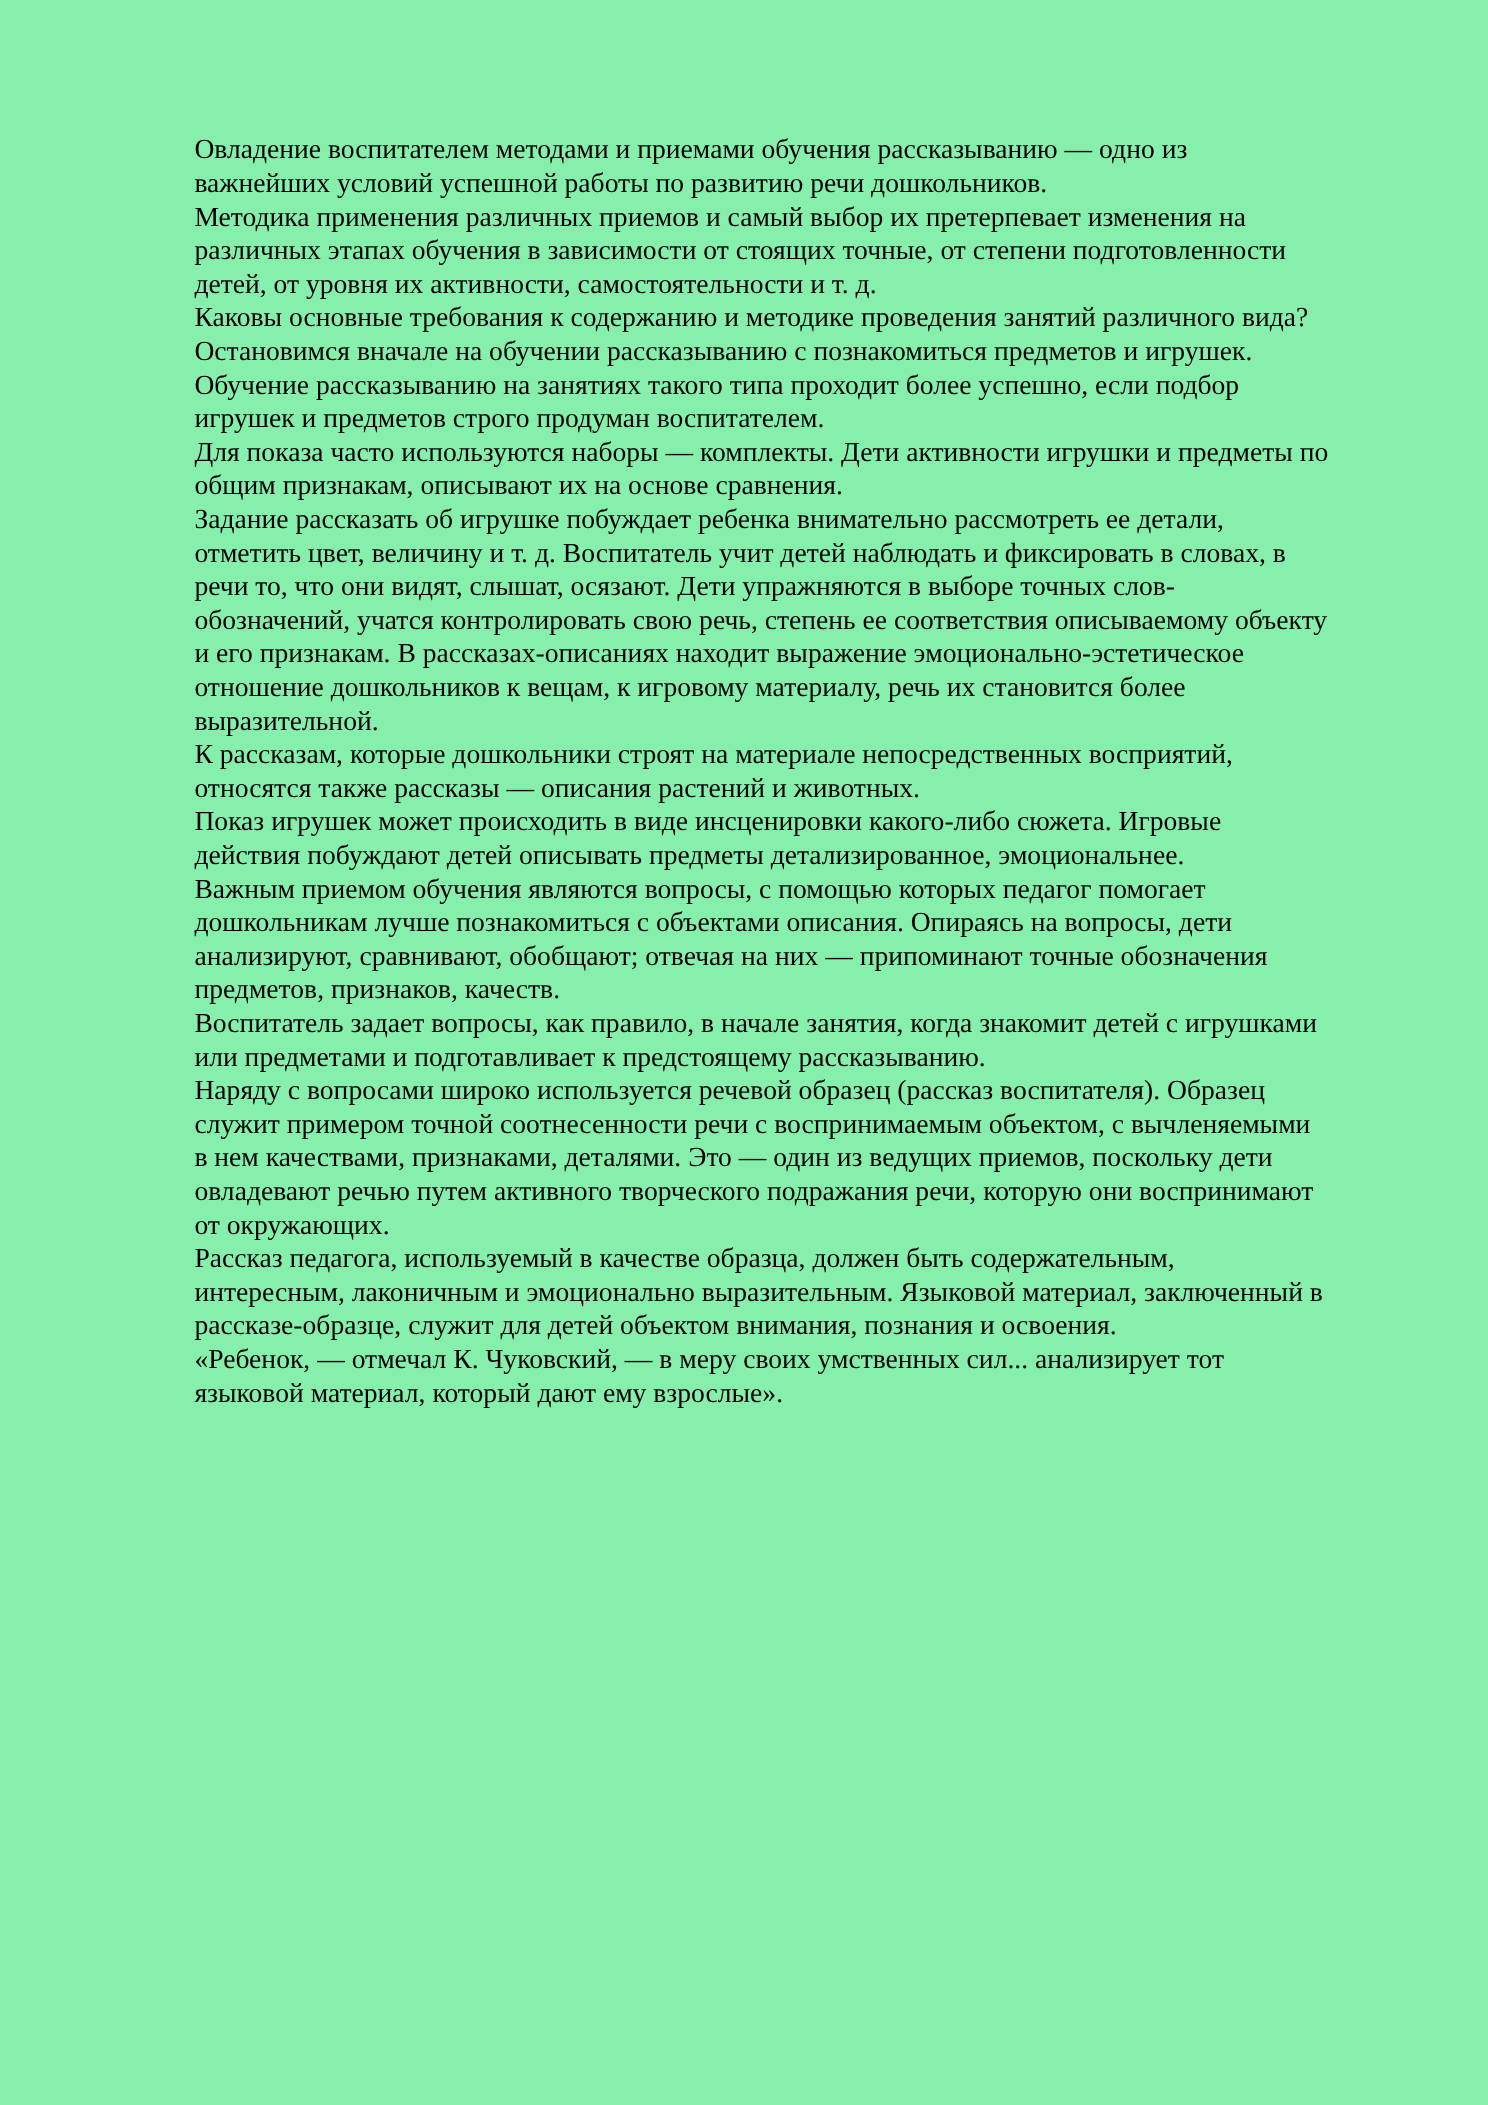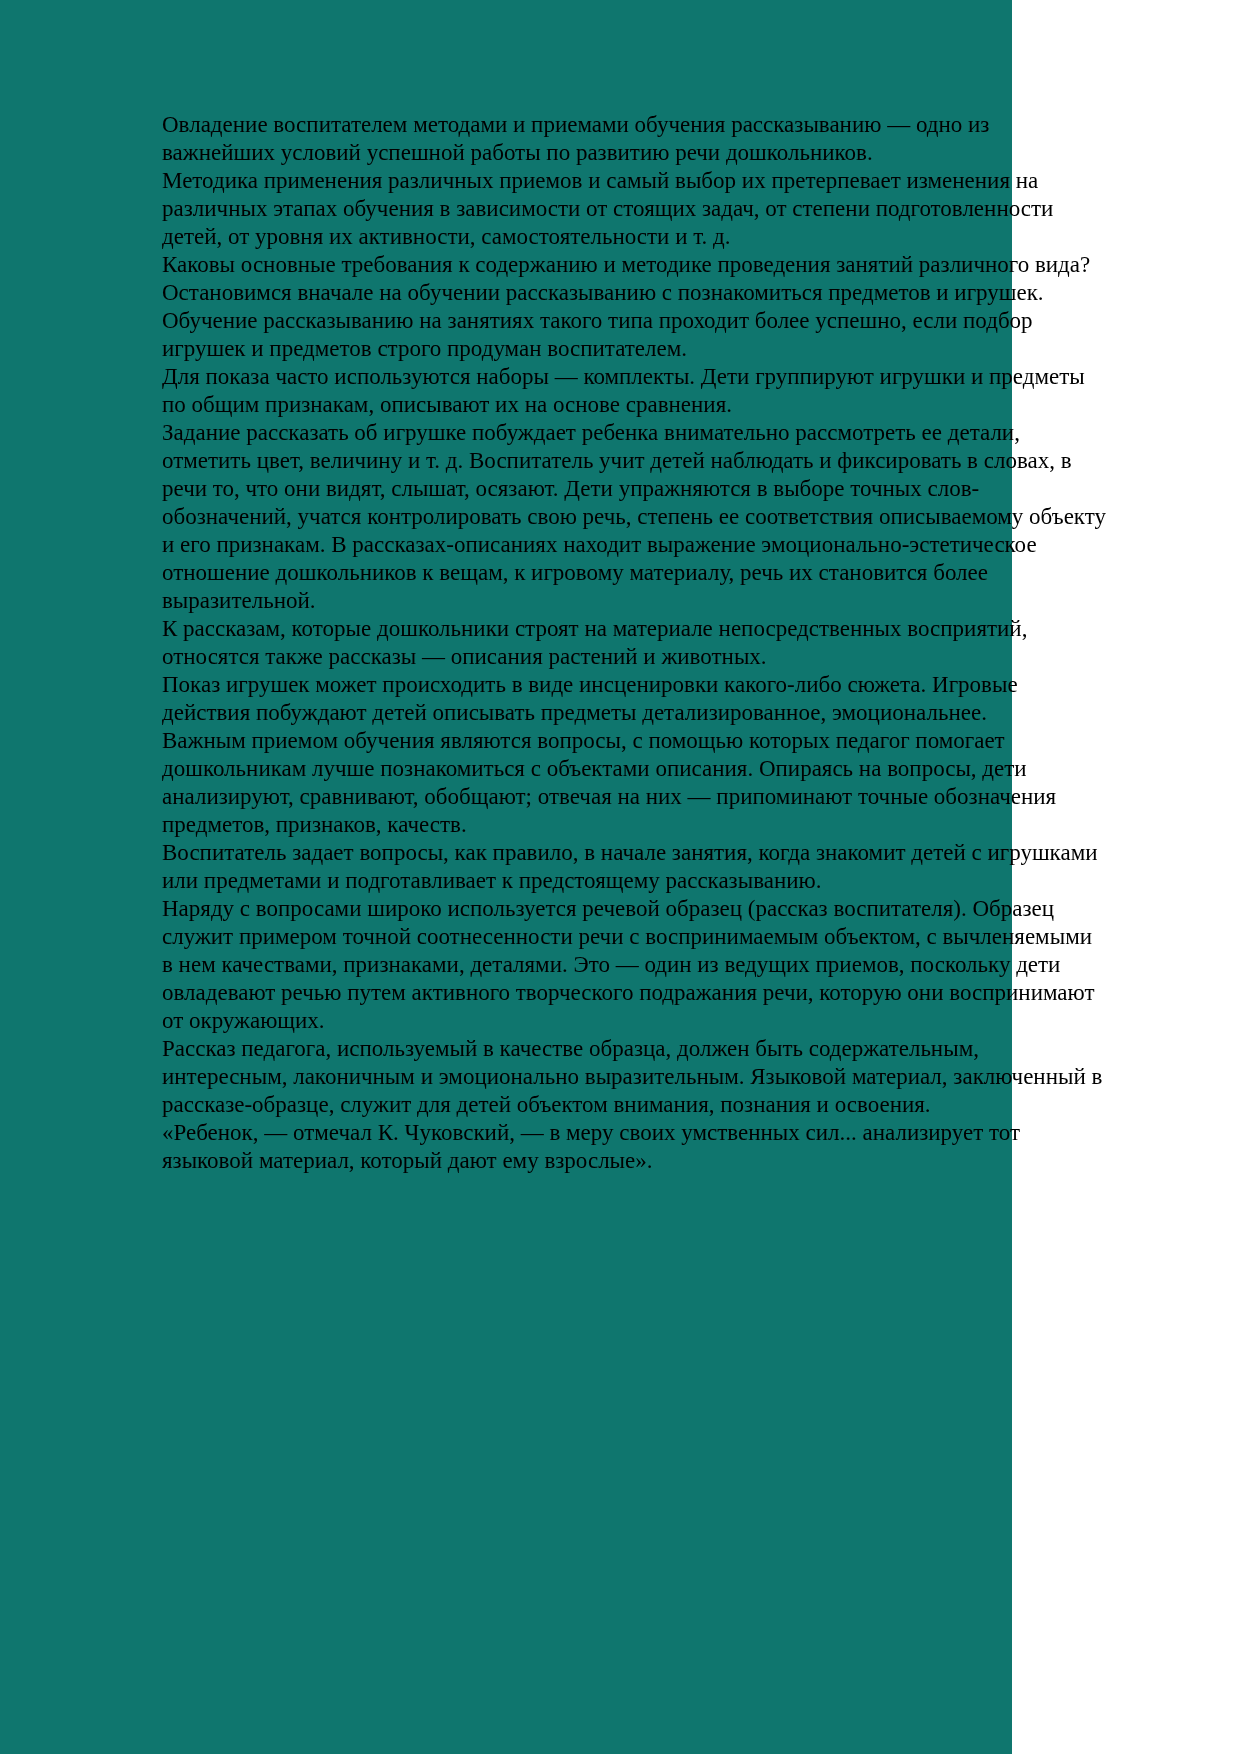--- a/index.html
+++ b/index.html
@@ -10,23 +10,23 @@
   body {
     width: 1240px;
     height: 1754px;
     position: relative;
     overflow: hidden;
   }
   .page {
     position: absolute;
     left: 0;
     top: 0;
-    width: 1012px;
+    width: 1240px;
     height: 1754px;
-    background: #0f766e;
+    background: #86efac;
   }
   .text-block {
     position: absolute;
     left: 162px;
     top: 111px;
     width: 945px;
     font-family: "Liberation Serif", "DejaVu Serif", serif;
     font-size: 23px;
     line-height: 28px;
     color: #000000;
@@ -36,25 +36,25 @@
     margin: 0;
     padding: 0;
   }
 </style>
 </head>
 <body>
 
 <div class="page">
   <div class="text-block">
     <p>Овладение воспитателем методами и приемами обучения рассказыванию — одно из важнейших условий успешной работы по развитию речи дошкольников.</p>
-    <p>Методика применения различных приемов и самый выбор их претерпевает изменения на различных этапах обучения в зависимости от стоящих задач, от степени подготовленности детей, от уровня их активности, самостоятельности и т. д.</p>
+    <p>Методика применения различных приемов и самый выбор их претерпевает изменения на различных этапах обучения в зависимости от стоящих точные, от степени подготовленности детей, от уровня их активности, самостоятельности и т. д.</p>
     <p>Каковы основные требования к содержанию и методике проведения занятий различного вида?</p>
     <p>Остановимся вначале на обучении рассказыванию с познакомиться предметов и игрушек.</p>
     <p>Обучение рассказыванию на занятиях такого типа проходит более успешно, если подбор игрушек и предметов строго продуман воспитателем.</p>
-    <p>Для показа часто используются наборы — комплекты. Дети группируют игрушки и предметы по общим признакам, описывают их на основе сравнения.</p>
+    <p>Для показа часто используются наборы — комплекты. Дети активности игрушки и предметы по общим признакам, описывают их на основе сравнения.</p>
     <p>Задание рассказать об игрушке побуждает ребенка внимательно рассмотреть ее детали, отметить цвет, величину и т. д. Воспитатель учит детей наблюдать и фиксировать в словах, в речи то, что они видят, слышат, осязают. Дети упражняются в выборе точных слов-обозначений, учатся контролировать свою речь, степень ее соответствия описываемому объекту и его признакам. В рассказах-описаниях находит выражение эмоционально-эстетическое отношение дошкольников к вещам, к игровому материалу, речь их становится более выразительной.</p>
     <p>К рассказам, которые дошкольники строят на материале непосредственных восприятий, относятся также рассказы — описания растений и животных.</p>
     <p>Показ игрушек может происходить в виде инсценировки какого-либо сюжета. Игровые действия побуждают детей описывать предметы детализированное, эмоциональнее.</p>
     <p>Важным приемом обучения являются вопросы, с помощью которых педагог помогает дошкольникам лучше познакомиться с объектами описания. Опираясь на вопросы, дети анализируют, сравнивают, обобщают; отвечая на них — припоминают точные обозначения предметов, признаков, качеств.</p>
     <p>Воспитатель задает вопросы, как правило, в начале занятия, когда знакомит детей с игрушками или предметами и подготавливает к предстоящему рассказыванию.</p>
     <p>Наряду с вопросами широко используется речевой образец (рассказ воспитателя). Образец служит примером точной соотнесенности речи с воспринимаемым объектом, с вычленяемыми в нем качествами, признаками, деталями. Это — один из ведущих приемов, поскольку дети овладевают речью путем активного творческого подражания речи, которую они воспринимают от окружающих.</p>
     <p>Рассказ педагога, используемый в качестве образца, должен быть содержательным, интересным, лаконичным и эмоционально выразительным. Языковой материал, заключенный в рассказе-образце, служит для детей объектом внимания, познания и освоения.</p>
     <p>«Ребенок, — отмечал К. Чуковский, — в меру своих умственных сил... анализирует тот языковой материал, который дают ему взрослые».</p>
   </div>
 </div>

